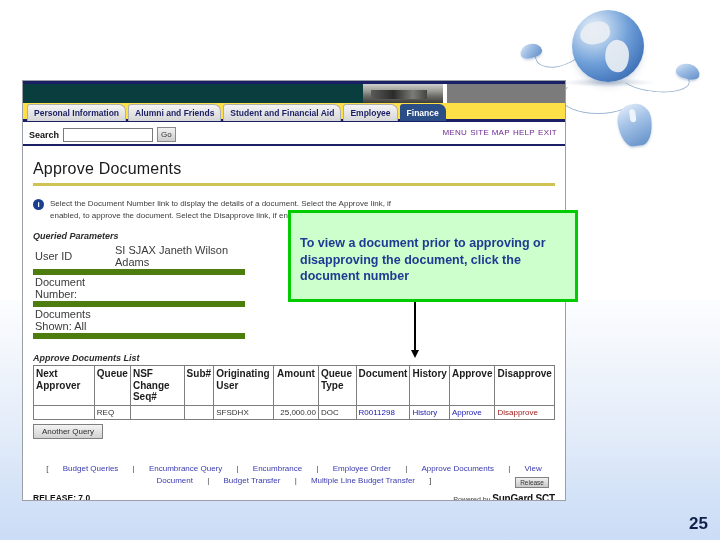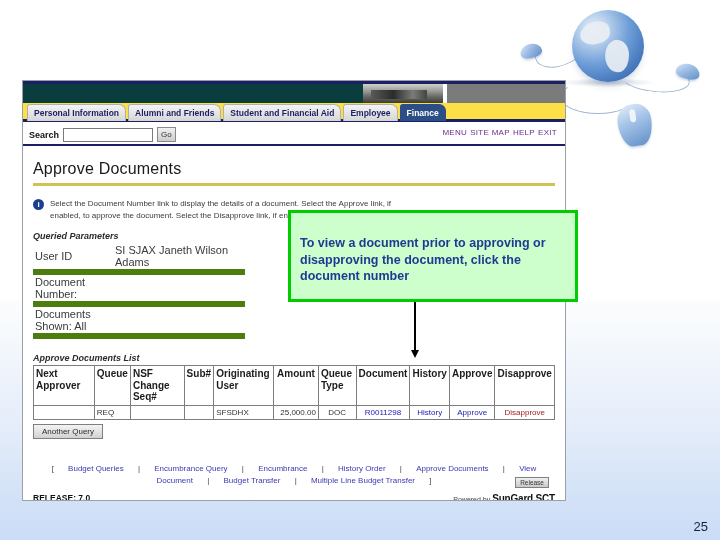--- a/index.html
+++ b/index.html
@@ -202,21 +202,21 @@
     font-size: 10px; font-weight: bold; color: #1c1c1c;
     text-align: left; padding: 2px 2px; vertical-align: top;
     line-height: 1.15;
   }
   #doc-table th.num { text-align: center; }
   #doc-table td {
     border: 1px solid #7d7d7d;
     font-size: 8px; color: #333; padding: 2px; height: 14px;
   }
   #doc-table td.num { text-align: right; }
-  #doc-table td.ctr { text-align: center; }
+  #doc-table td.ctr { }
   .lnk { color: #1a1ab0; text-decoration: none; }
   .lnk-bad { color: #a02020; text-decoration: none; }
 
   #another-query {
     margin-top: 4px;
     font-size: 8px; color: #2b2b2b;
     background: linear-gradient(to bottom,#f3f3f3,#d2d2d2);
     border: 1px solid #7f7f7f;
     padding: 2px 8px;
   }
@@ -257,21 +257,21 @@
   #callout-arrow::after {
     content: ""; position: absolute; left: -3.5px; bottom: -7px;
     border-left: 4.5px solid transparent;
     border-right: 4.5px solid transparent;
     border-top: 8px solid #000;
   }
 
   
   #slide-number {
     position: absolute; right: 12px; bottom: 6px;
-    font-size: 13px; font-weight: normal; color: #10204a;
+    font-size: 17px; font-weight: bold; color: #10204a;
     z-index: 50;
   }
 </style>
 </head>
 <body>
 
 <div id="slide">
   <div id="slide-top-white"></div>
 </div>
 
@@ -368,21 +368,21 @@
     </table>
 
     <button id="another-query">Another Query</button>
 
     <div id="footer">
       <div id="footer-links">
         <span>[</span>
         <a href="#">Budget Queries</a> |
         <a href="#">Encumbrance Query</a> |
         <a href="#">Encumbrance</a> |
-        <a href="#">History Order</a> |
+        <a href="#">Employee Order</a> |
         <a href="#">Approve Documents</a> |
         <a href="#">View Document</a> |
         <a href="#">Budget Transfer</a> |
         <a href="#">Multiple Line Budget Transfer</a>
         <span>]</span>
       </div>
       <button id="release-btn">Release</button>
       <div id="release">RELEASE: 7.0</div>
       <div id="powered">
         <span>Powered by</span>

